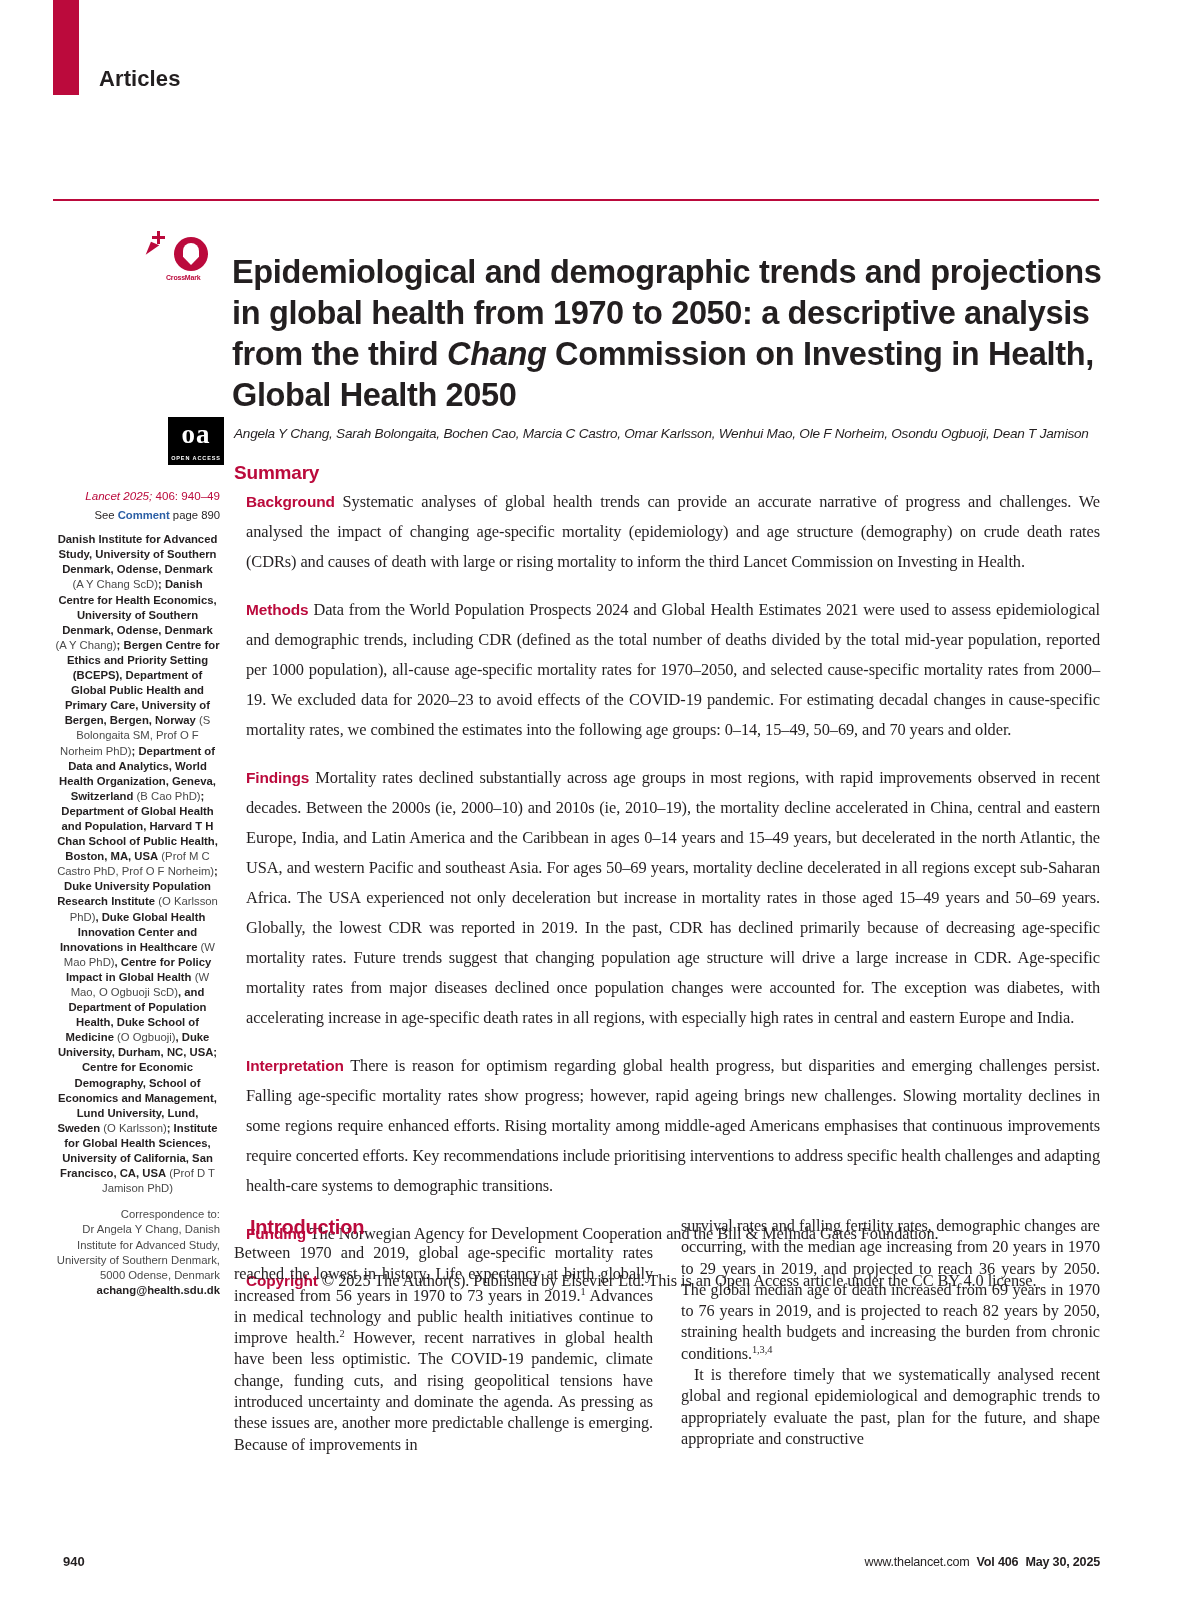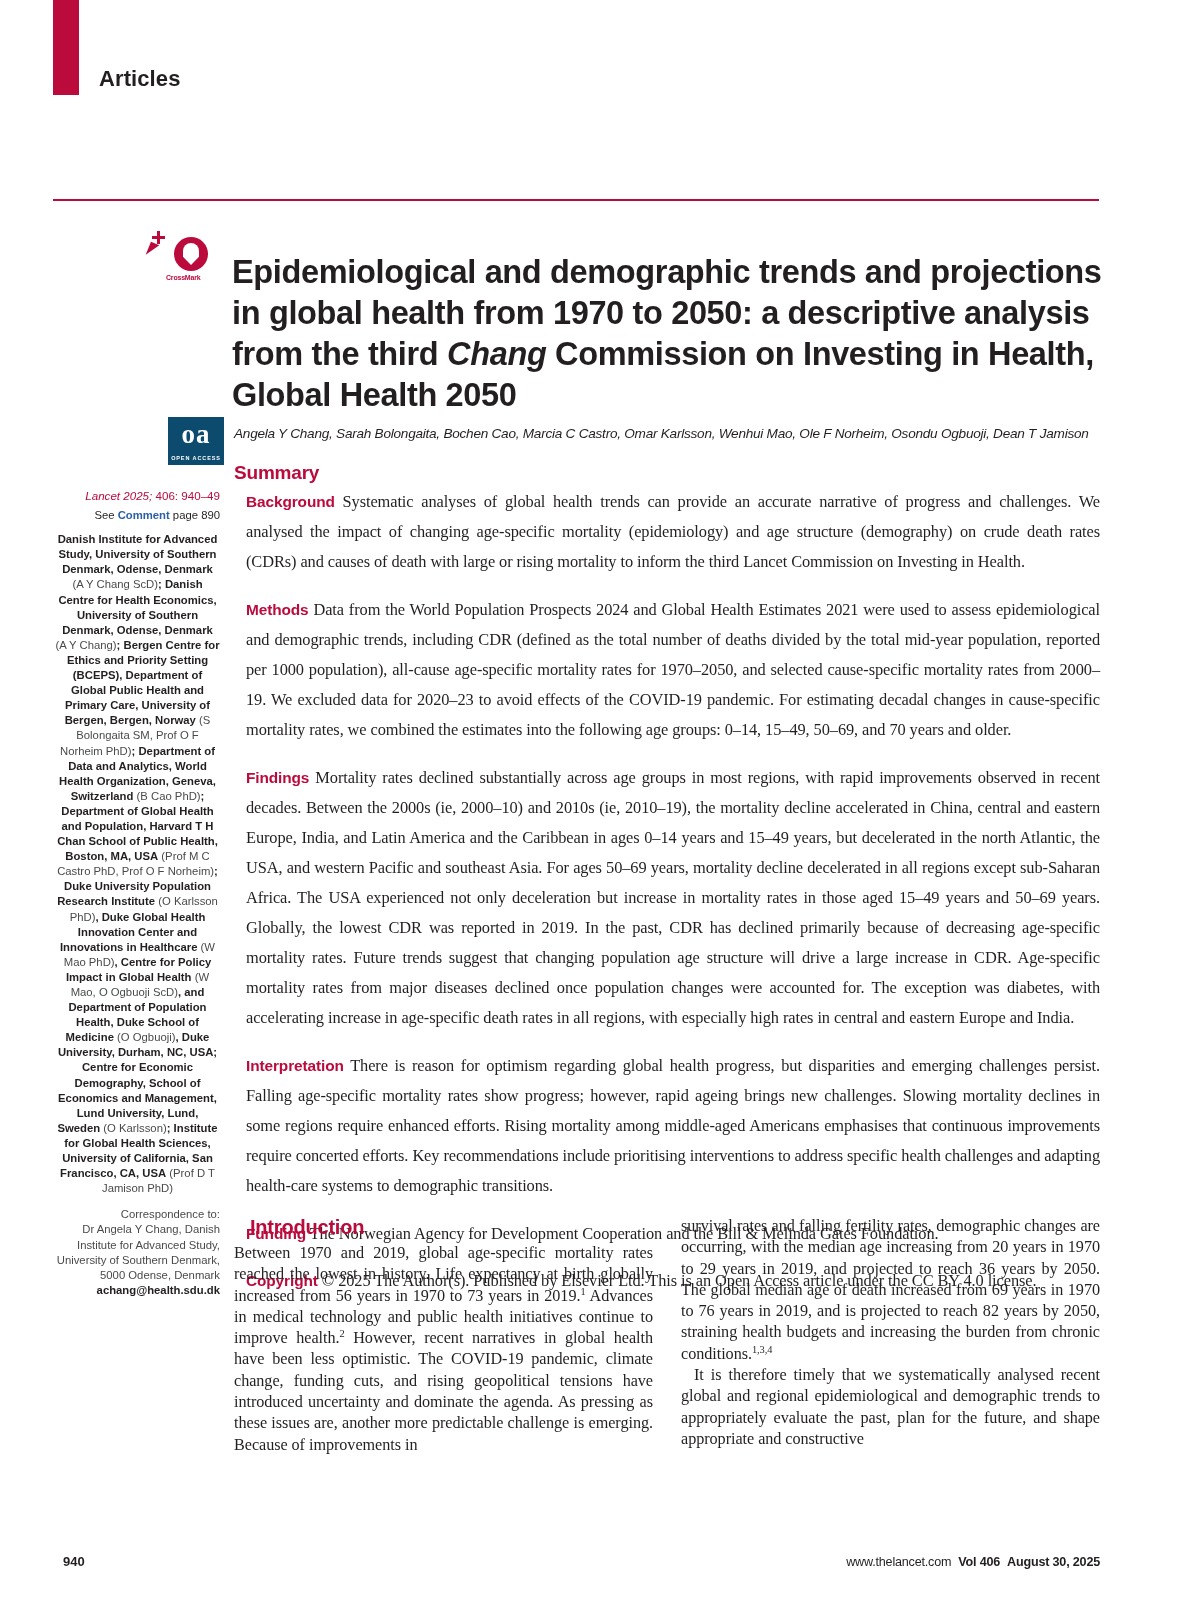--- a/index.html
+++ b/index.html
@@ -109,21 +109,21 @@
     letter-spacing: -0.35px;
     color: #231f20;
   }
   #article-title em { font-style: italic; }
 
   
   #oa-badge {
     position: absolute;
     left: 168px; top: 417px;
     width: 56px; height: 48px;
-    background: #0c4a6e;
+    background: #000000;
     color: #ffffff;
   }
   #oa-badge .oa-letters {
     position: absolute;
     left: 0; top: 2px;
     width: 56px;
     text-align: center;
     font-family: "Liberation Serif", serif;
     font-weight: 700;
     font-size: 27px;
@@ -343,15 +343,15 @@
   </div>
   <div class="col col-right">
     <p>survival rates and falling fertility rates, demographic changes are occurring, with the median age increasing from 20 years in 1970 to 29 years in 2019, and projected to reach 36 years by 2050. The global median age of death increased from 69 years in 1970 to 76 years in 2019, and is projected to reach 82 years by 2050, straining health budgets and increasing the burden from chronic conditions.<sup>1,3,4</sup></p>
     <p class="indent">It is therefore timely that we systematically analysed recent global and regional epidemiological and demographic trends to appropriately evaluate the past, plan for the future, and shape appropriate and constructive</p>
   </div>
 </section>
 
 <footer id="footer">
   <div class="page-no">940</div>
   <div class="footer-right">
-    <span class="site">www.thelancet.com</span><span class="vol">Vol 406</span><span class="date">August 30, 2025</span>
+    <span class="site">www.thelancet.com</span><span class="vol">Vol 406</span><span class="date">May 30, 2025</span>
   </div>
 </footer>
 
 </body></html>

